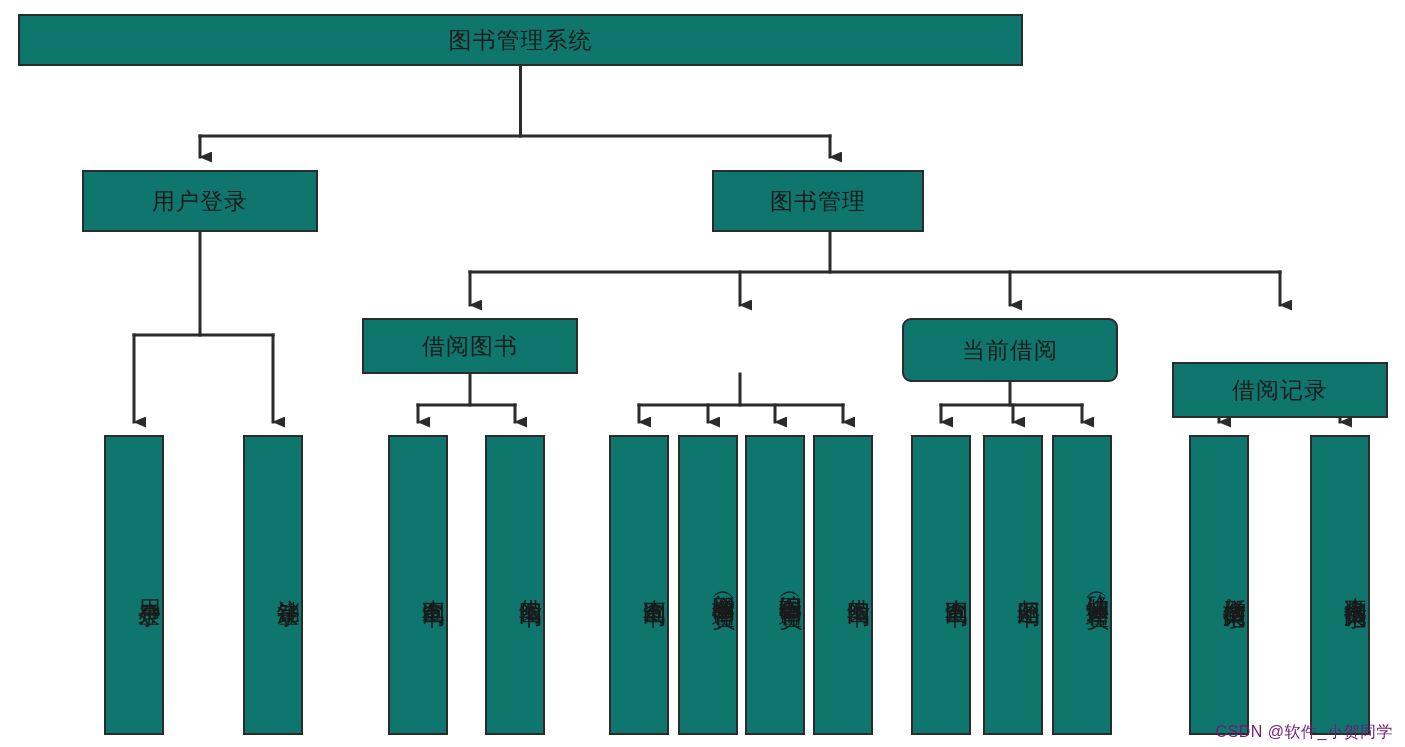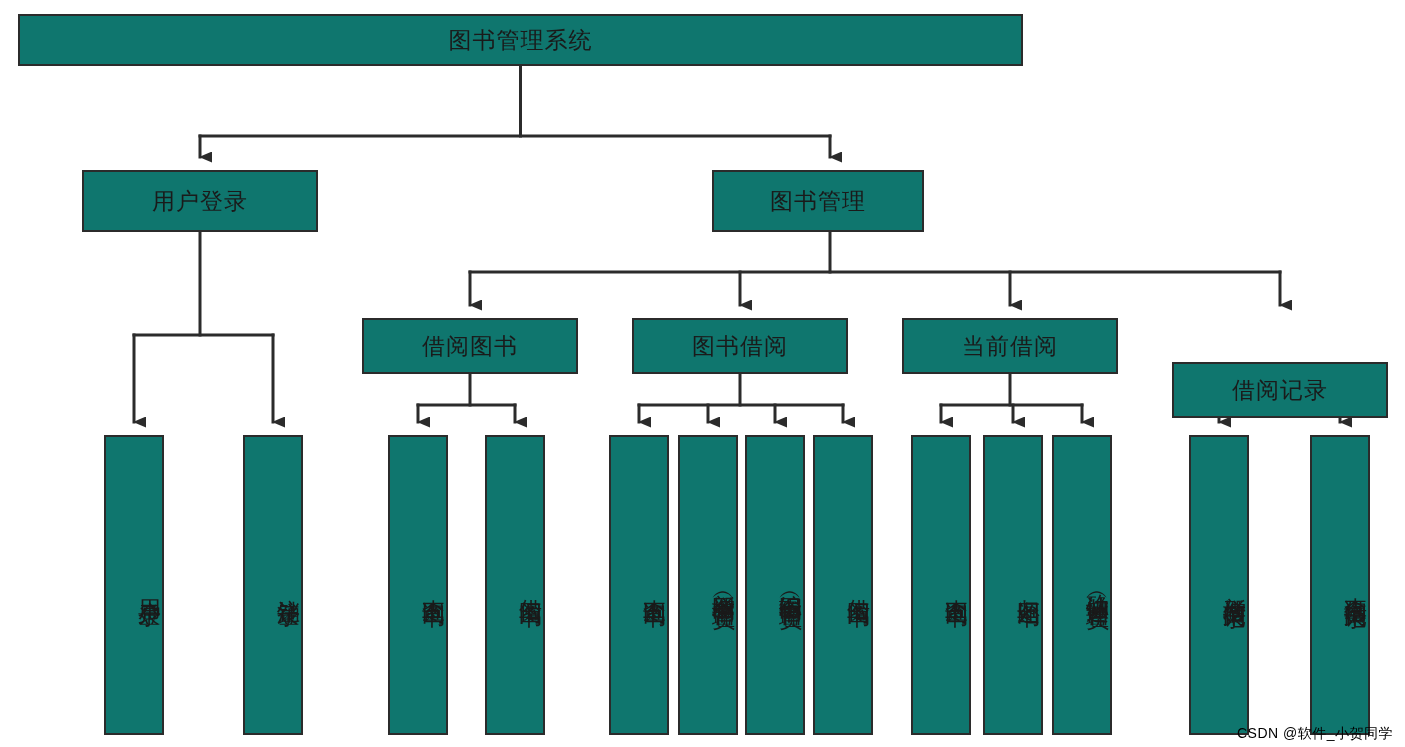--- a/index.html
+++ b/index.html
@@ -53,22 +53,22 @@
     align-items: flex-start;
   }
   .node-label {
     display: block;
     white-space: nowrap;
   }
   .watermark {
     position: absolute;
     right: 12px;
     bottom: 4px;
-    font-size: 14px;
-    color: #000000;
+    font-size: 16px;
+    color: #701a75;
     white-space: nowrap;
     letter-spacing: 0.5px;
   }
 </style>
 </head>
 <body>
 
 <div id="diagram-root">
 
   <svg id="tree-svg" viewBox="0 0 1405 747">
@@ -129,24 +129,21 @@
   <div class="node-box horizontal" id="node-l2-0" style="left: 82px; top: 170px; width: 236px; height: 62px;">
     <span class="node-label">用户登录</span>
   </div>
   <div class="node-box horizontal" id="node-l2-1" style="left: 712px; top: 170px; width: 212px; height: 62px;">
     <span class="node-label">图书管理</span>
   </div>
 
   <div class="node-box horizontal" id="node-l3-0" style="left: 362px; top: 318px; width: 216px; height: 56px;">
     <span class="node-label">借阅图书</span>
   </div>
-  <div class="node-box horizontal" id="node-l3-1" style="left: 632px; top: 318px; width: 216px; height: 56px;">
-    <span class="node-label">图书借阅</span>
-  </div>
-  <div class="node-box horizontal" id="node-l3-2" style="left: 902px; top: 318px; width: 216px; height: 56px;">
+  <div class="node-box horizontal" id="node-l3-2" style="left: 902px; top: 318px; width: 216px; height: 64px; border-radius: 9px;">
     <span class="node-label">当前借阅</span>
   </div>
   <div class="node-box horizontal" id="node-l3-3" style="left: 1172px; top: 318px; width: 216px; height: 56px; margin-top: 44px;">
     <span class="node-label">借阅记录</span>
   </div>
 
   <div class="node-box vertical" id="node-leaf-0" style="left: 104px; top: 435px; width: 60px; height: 300px;">
     <span class="node-label">用户登录</span>
   </div>
   <div class="node-box vertical" id="node-leaf-1" style="left: 243px; top: 435px; width: 60px; height: 300px;">

